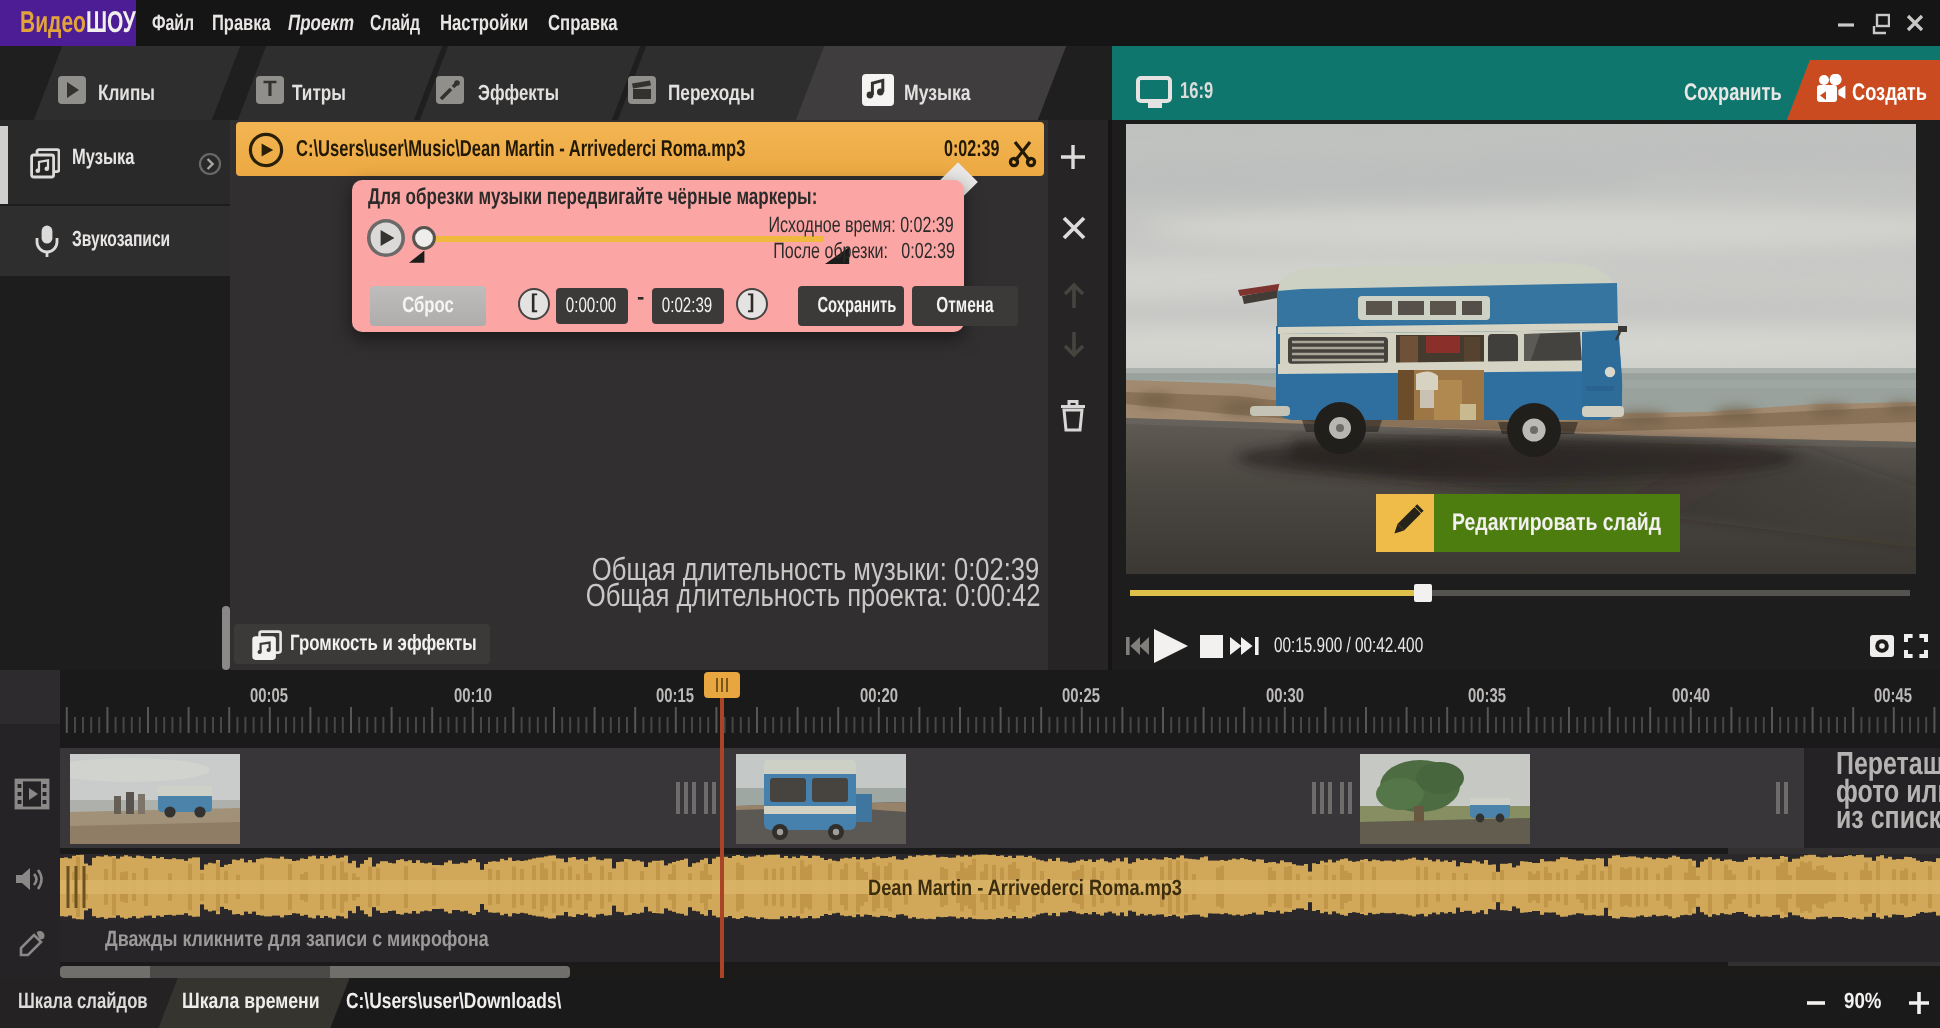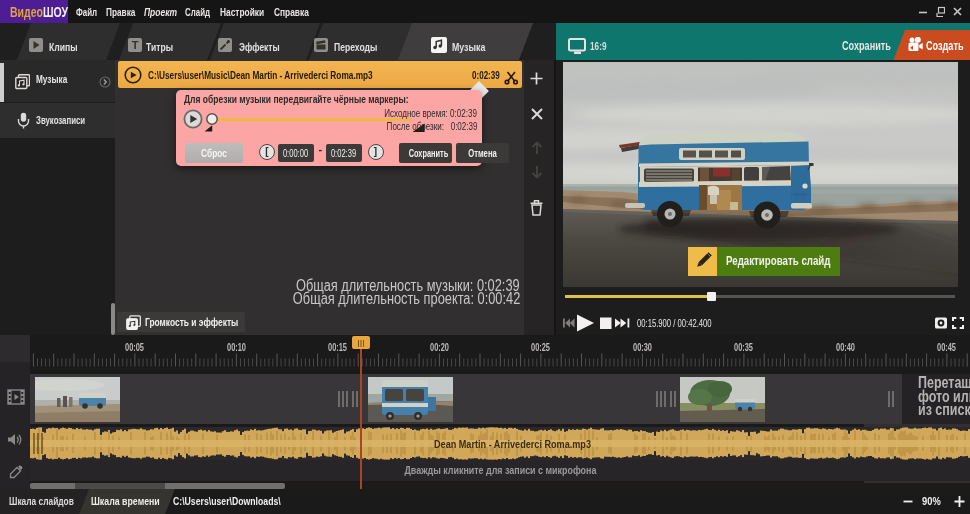--- a/index.html
+++ b/index.html
@@ -45,21 +45,21 @@
 
 #timeline{left:0;top:335px;width:864px;height:154px;background:#1b1a1b;}
 #tlleft{left:0;top:0;width:30px;height:154px;background:#252326;}
 #ruler{left:0;top:0;width:970px;height:39px;background:#1b1a1b;}
 #vtrack{left:30px;top:39px;width:872px;height:50px;background:#383639;}
 #vtrackdark{left:902px;top:39px;width:68px;height:50px;background:#242224;color:#b5b4b2;
  font-size:16px;font-weight:bold;overflow:hidden;}
 .thumb{top:42px;width:85px;height:45px;overflow:hidden;}
 #atrack{left:0px;top:92px;width:970px;height:33px;background:#2a282a;}
 #microw{left:30px;top:125px;width:940px;height:21px;background:#272528;color:#9b9a98;font-size:11px;
- text-align:center;line-height:21px;font-weight:bold;}
+ text-align:left;line-height:21px;font-weight:bold;}
 #sbar{left:30px;top:148px;width:940px;height:6px;background:#1c1b1a;}
 
 #statusbar{left:0;top:489px;width:970px;height:25px;background:#1b1a1b;color:#dddcda;font-size:11px;font-weight:bold;}
 .sbtab{top:0;height:25px;transform:skewX(-21deg);}
 .grip3 line{stroke:#6e6d6b;stroke-width:2;}
 </style></head><body>
 <div id="app">
 
 <div id="titlebar" class="abs">
   <div id="logo" class="abs"><span class="t" style="transform:scaleX(0.7);margin-left:10px;"><b>Видео</b>ШОУ</span></div>

